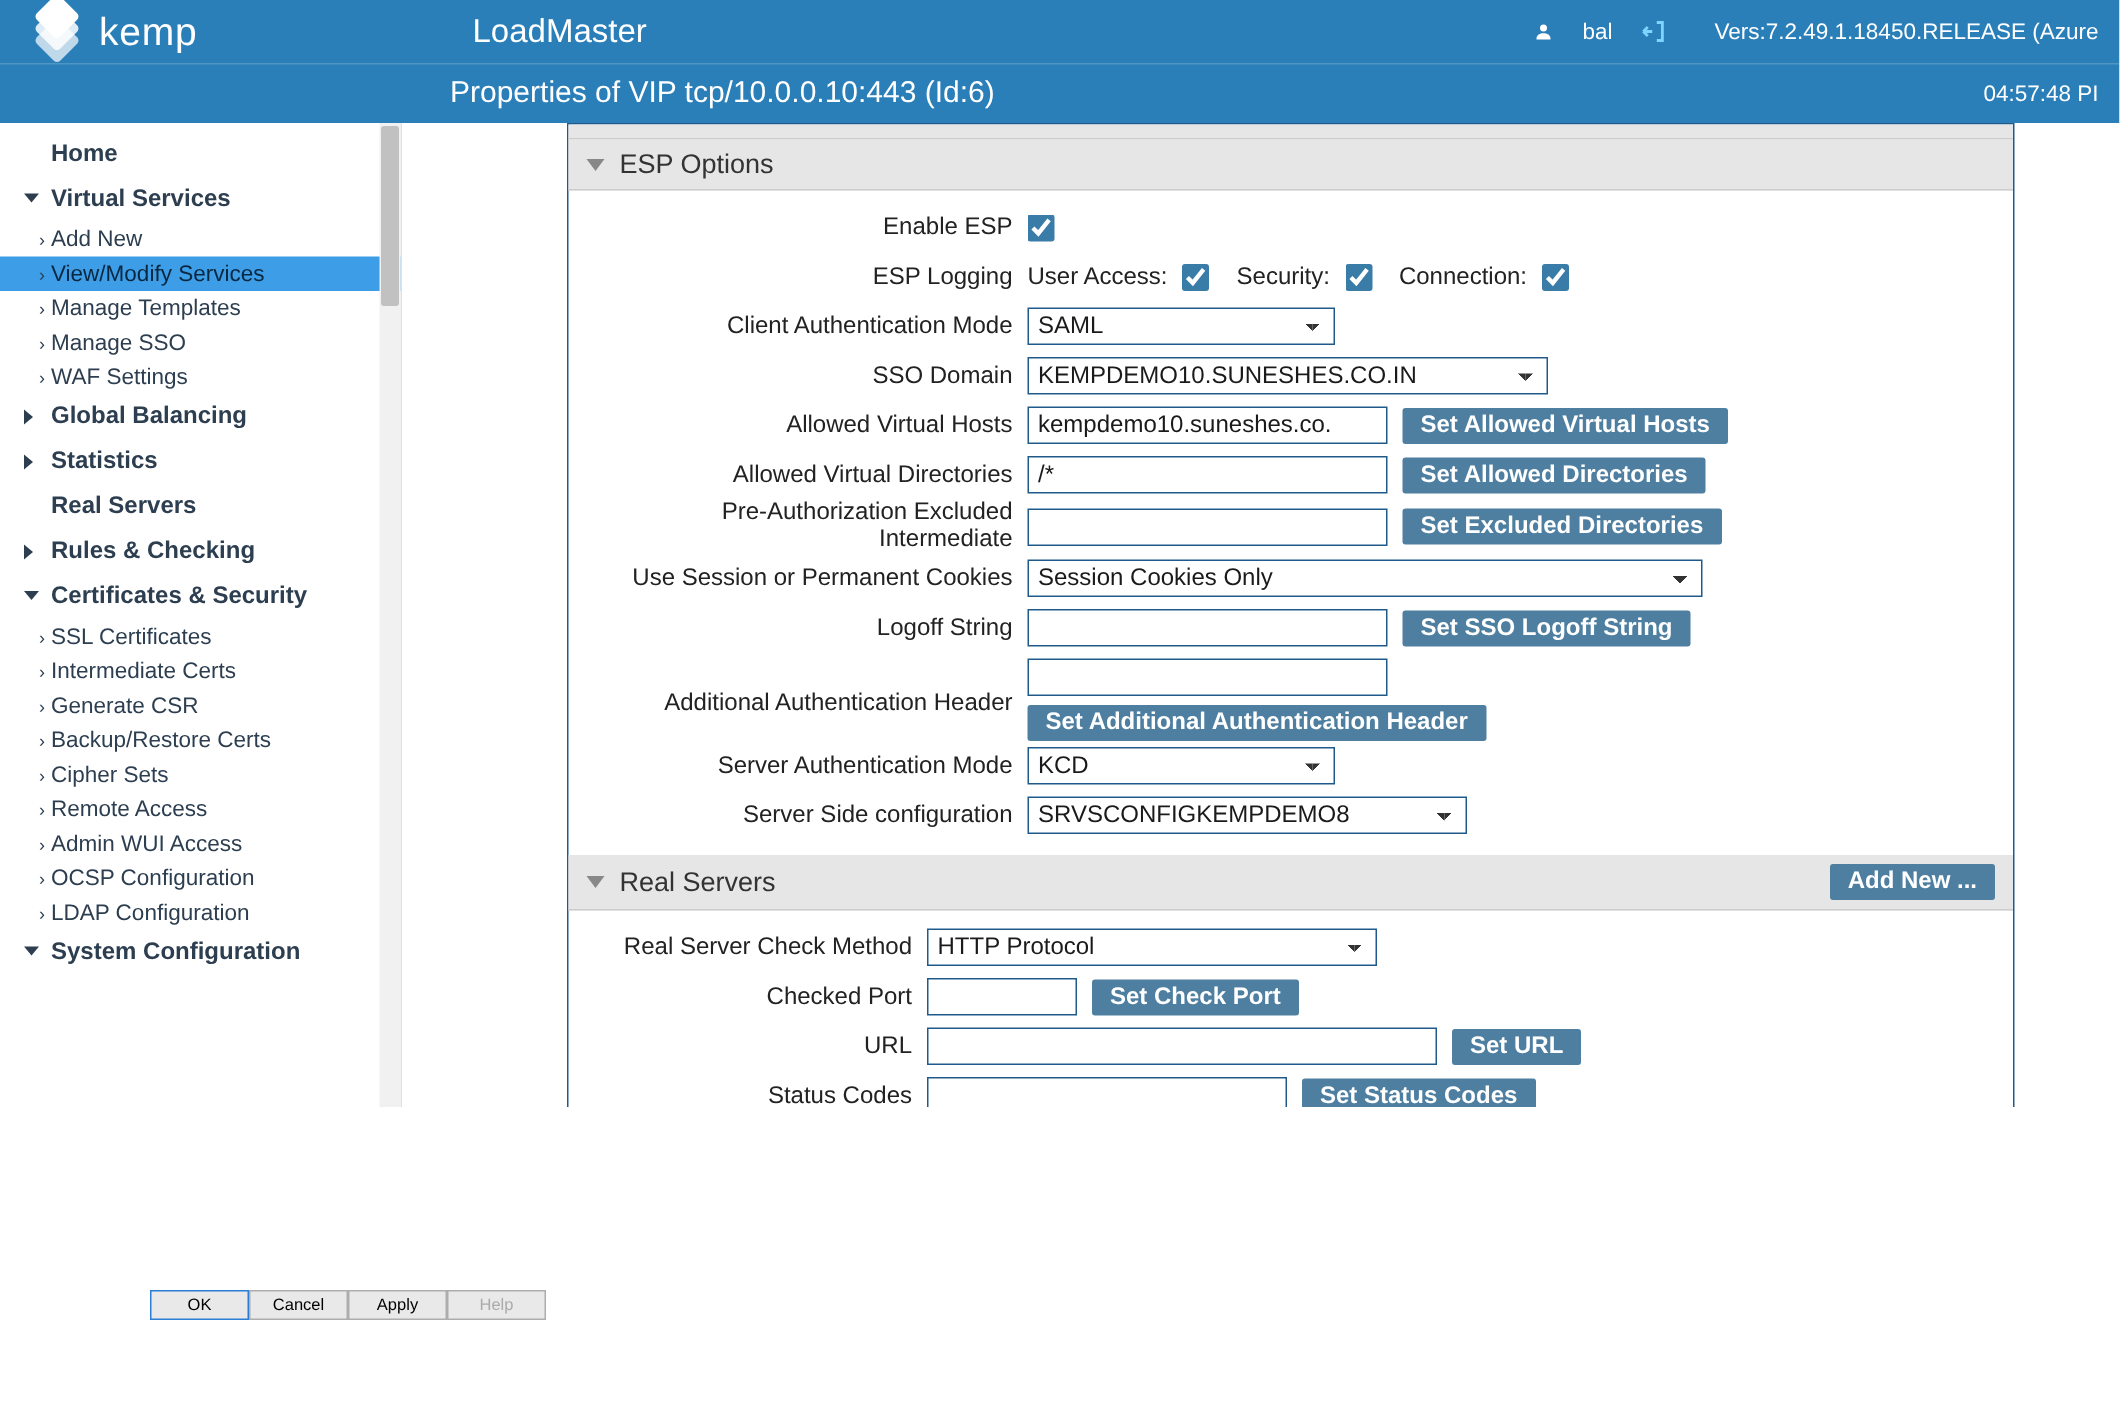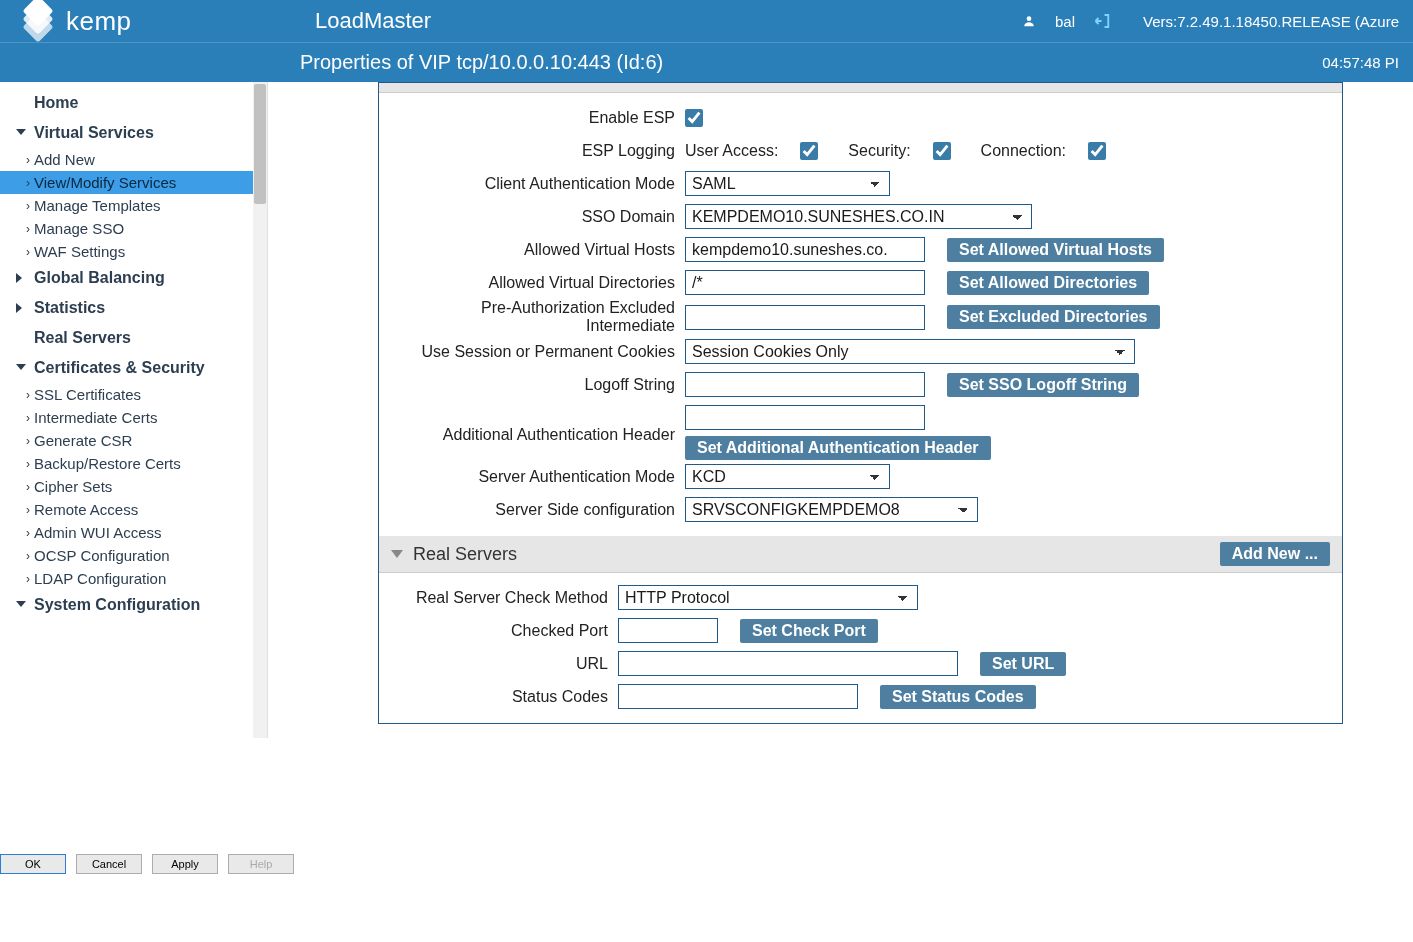--- a/index.html
+++ b/index.html
@@ -33,30 +33,30 @@
 .chev { position: absolute; left: 26px; top: 50%; transform: translateY(-50%); font-size: 12px; color: #2c3e50; }
 
 
 .main { flex: 1; padding: 0 70px 0 110px; overflow: hidden; }
 .panel { border: 1px solid #1f5a8a; }
 .section-hdr { background: #e6e6e6; border-bottom: 1px solid #ccc; padding: 6px 12px; font-size: 18px; font-weight: 500; color: #333; display: flex; align-items: center; gap: 10px; }
 .tri { width: 0; height: 0; border-left: 6px solid transparent; border-right: 6px solid transparent; border-top: 8px solid #888; }
 .section-body { padding: 8px 14px 10px 14px; }
 .row { display: flex; align-items: center; min-height: 33px; gap: 10px; }
 .lbl { width: 282px; text-align: right; font-size: 16px; color: #222; }
-.ctl { display: flex; align-items: center; gap: 22px; flex-wrap: wrap; }
+.ctl { display: flex; align-items: center; gap: 10px; flex-wrap: wrap; }
 input[type=checkbox] { width: 18px; height: 18px; accent-color: #3a7ca8; }
 input[type=text].box, select.box { border: 1px solid #1f5a8a; background: #fff; color: #1a1a1a; font-size: 16px; padding: 5px 6px; height: 25px; }
 select.box { padding: 0 22px 0 6px; appearance: none; background-image: linear-gradient(45deg, transparent 50%, #333 50%), linear-gradient(135deg, #333 50%, transparent 50%); background-position: calc(100% - 14px) 10px, calc(100% - 9px) 10px; background-size: 5px 5px, 5px 5px; background-repeat: no-repeat; }
 .btn { background: #4e7fa0; color: #fff; border: none; padding: 3px 12px; font-size: 16px; cursor: pointer; border-radius: 2px; font-weight: bold; }
 .logsub { font-size: 16px; color: #222; }
 .addnew { margin-left: auto; }
 
 
-.dlg-btns { position: absolute; left: 0; bottom: 62px; width: 398px; height: 26px; display: flex; gap: 10px; align-items: flex-start;}
+.dlg-btns { position: absolute; left: 0; bottom: 62px; width: 398px; height: 26px; display: flex; padding-left: 100px; align-items: flex-end;}
 .dlg-btns button { width: 66px; height: 20px; font-size: 11px; background: #e9e9e9; border: 1px solid #adadad; cursor: pointer; }
 .dlg-btns button.primary { border: 1px solid #2a7fd4; }
 .dlg-btns button.disabled { color: #aaa; }
 
 
 .logo-stack { width: 36px; height: 34px; position: relative; }
 .logo-stack .lyr { position: absolute; left: 50%; transform: translateX(-50%) rotate(45deg); background: #fff; border-radius: 3px; }
 .logo-stack .l1 { width: 22px; height: 22px; top: -4px; }
 .logo-stack .l2 { width: 22px; height: 22px; top: 4px; opacity: 0.85; }
 .logo-stack .l3 { width: 22px; height: 22px; top: 12px; opacity: 0.7; }
@@ -97,20 +97,21 @@
     <div class="nav-item top"><span>Home</span></div>
     <div class="nav-item top"><span class="caret down"></span><span>Virtual Services</span></div>
       <div class="nav-item sub"><span class="chev">›</span><span>Add New</span></div>
       <div class="nav-item sub selected"><span class="chev">›</span><span>View/Modify Services</span></div>
       <div class="nav-item sub"><span class="chev">›</span><span>Manage Templates</span></div>
       <div class="nav-item sub"><span class="chev">›</span><span>Manage SSO</span></div>
       <div class="nav-item sub"><span class="chev">›</span><span>WAF Settings</span></div>
     <div class="nav-item top"><span class="caret"></span><span>Global Balancing</span></div>
     <div class="nav-item top"><span class="caret"></span><span>Statistics</span></div>
     <div class="nav-item top"><span>Real Servers</span></div>
+    <div class="nav-item top"><span class="caret"></span><span>Rules &amp; Checking</span></div>
     <div class="nav-item top"><span class="caret down"></span><span>Certificates &amp; Security</span></div>
       <div class="nav-item sub"><span class="chev">›</span><span>SSL Certificates</span></div>
       <div class="nav-item sub"><span class="chev">›</span><span>Intermediate Certs</span></div>
       <div class="nav-item sub"><span class="chev">›</span><span>Generate CSR</span></div>
       <div class="nav-item sub"><span class="chev">›</span><span>Backup/Restore Certs</span></div>
       <div class="nav-item sub"><span class="chev">›</span><span>Cipher Sets</span></div>
       <div class="nav-item sub"><span class="chev">›</span><span>Remote Access</span></div>
       <div class="nav-item sub"><span class="chev">›</span><span>Admin WUI Access</span></div>
       <div class="nav-item sub"><span class="chev">›</span><span>OCSP Configuration</span></div>
       <div class="nav-item sub"><span class="chev">›</span><span>LDAP Configuration</span></div>
@@ -118,20 +119,24 @@
     <div class="scroll-track">
         <div class="scroll-thumb"></div>
       </div>
   </div>
 
   <div class="main">
     <div class="panel">
 
       <div class="section-hdr" style="height:10px;padding:0"></div>
 
+      <div class="section-hdr">
+        <span class="tri"></span>
+        <span>ESP Options</span>
+      </div>
       <div class="section-body">
         <div class="row">
             <div class="lbl">Enable ESP</div>
           <div class="ctl">
               <input type="checkbox" checked="" style="">
             </div>
           </div>
 
         <div class="row">
             <div class="lbl">ESP Logging</div>

